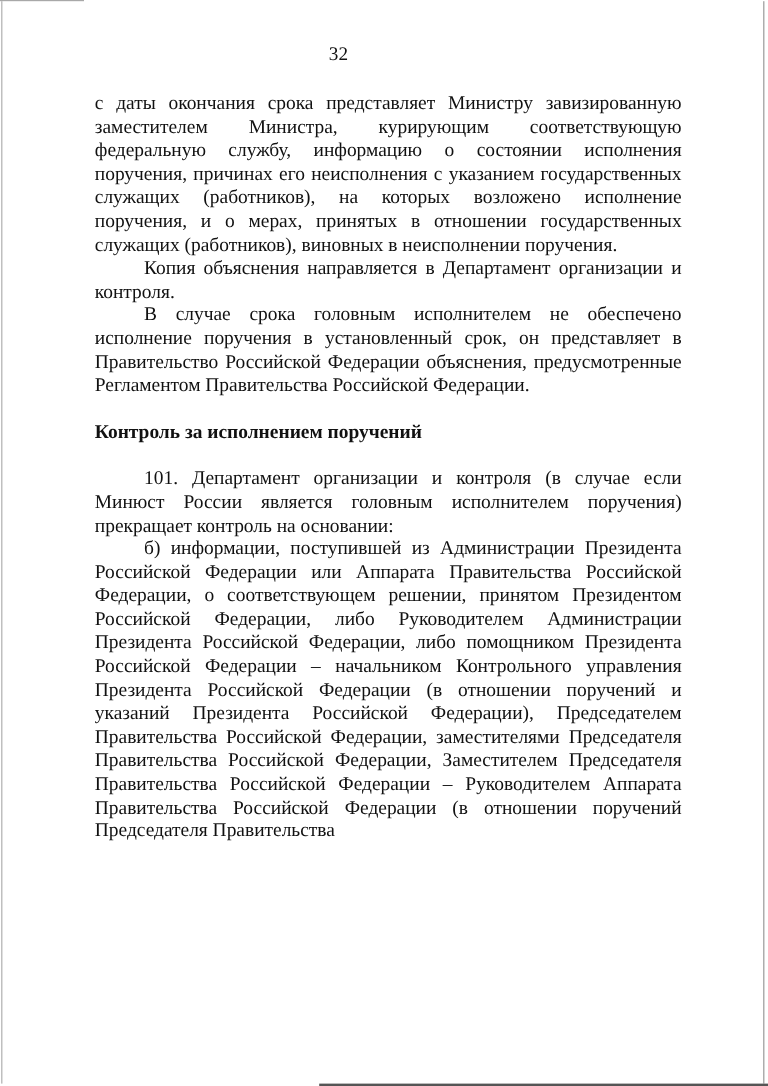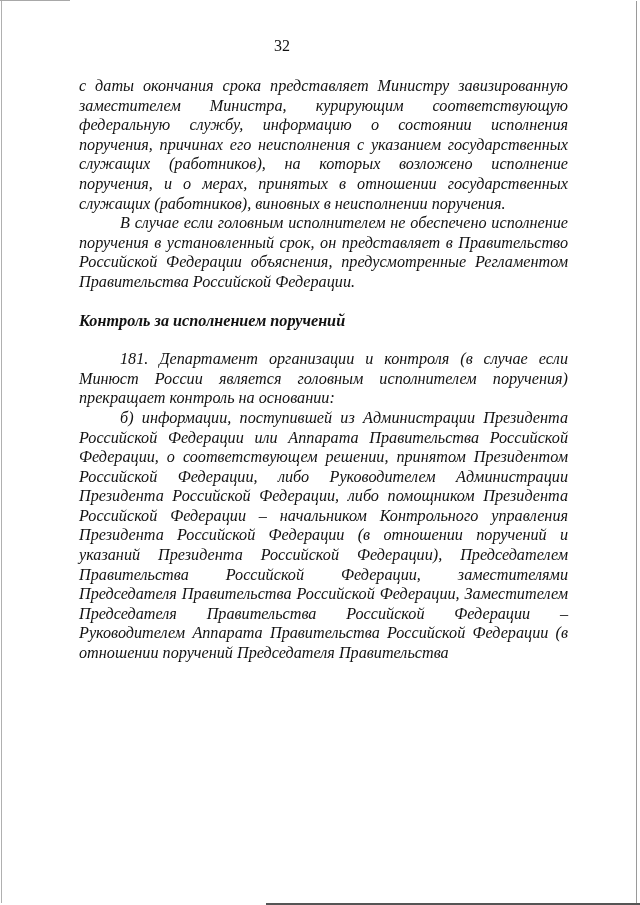--- a/index.html
+++ b/index.html
@@ -51,21 +51,20 @@
       left: 79px;
       top: 77px;
       width: 489px;
       font-size: 16.2px;
       line-height: 19.6px;
     }
     .content p {
       margin: 0;
       text-align: justify;
       text-align-last: auto;
-      font-style: italic;
     }
     .indent { text-indent: 41px; }
     .section-heading {
       font-weight: bold;
       text-align: left;
       margin-top: 19px !important;
       margin-bottom: 19px !important;
     }
     .last-line-justify { text-align-last: justify; }
   </style>
@@ -73,19 +72,20 @@
 <body>
 
 <div class="page-frame"></div>
 <div class="top-edge"></div>
 <div class="bottom-edge"></div>
 
 <div class="page-number">32</div>
 
 <div class="content">
   <p>с даты окончания срока представляет Министру завизированную заместителем Министра, курирующим соответствующую федеральную службу, информацию о состоянии исполнения поручения, причинах его неисполнения с указанием государственных служащих (работников), на которых возложено исполнение поручения, и о мерах, принятых в отношении государственных служащих (работников), виновных в неисполнении поручения.</p>
-  <p class="indent">В случае если головным исполнителем не обеспечено исполнение поручения в установленный срок, он представляет в Правительство Российской Федерации объяснения, предусмотренные Регламентом Правительства Российской Федерации.</p>
+  <p class="indent">Копия объяснения направляется в Департамент организации и контроля.</p>
+  <p class="indent">В случае срока головным исполнителем не обеспечено исполнение поручения в установленный срок, он представляет в Правительство Российской Федерации объяснения, предусмотренные Регламентом Правительства Российской Федерации.</p>
 
   <p class="section-heading">Контроль за исполнением поручений</p>
 
-  <p class="indent">181. Департамент организации и контроля (в случае если Минюст России является головным исполнителем поручения) прекращает контроль на основании:</p>
+  <p class="indent">101. Департамент организации и контроля (в случае если Минюст России является головным исполнителем поручения) прекращает контроль на основании:</p>
   <p class="indent last-line-justify">б) информации, поступившей из Администрации Президента Российской Федерации или Аппарата Правительства Российской Федерации, о соответствующем решении, принятом Президентом Российской Федерации, либо Руководителем Администрации Президента Российской Федерации, либо помощником Президента Российской Федерации – начальником Контрольного управления Президента Российской Федерации (в отношении поручений и указаний Президента Российской Федерации), Председателем Правительства Российской Федерации, заместителями Председателя Правительства Российской Федерации, Заместителем Председателя Правительства Российской Федерации – Руководителем Аппарата Правительства Российской Федерации (в отношении поручений Председателя Правительства</p>
 </div>
 
 </body></html>

